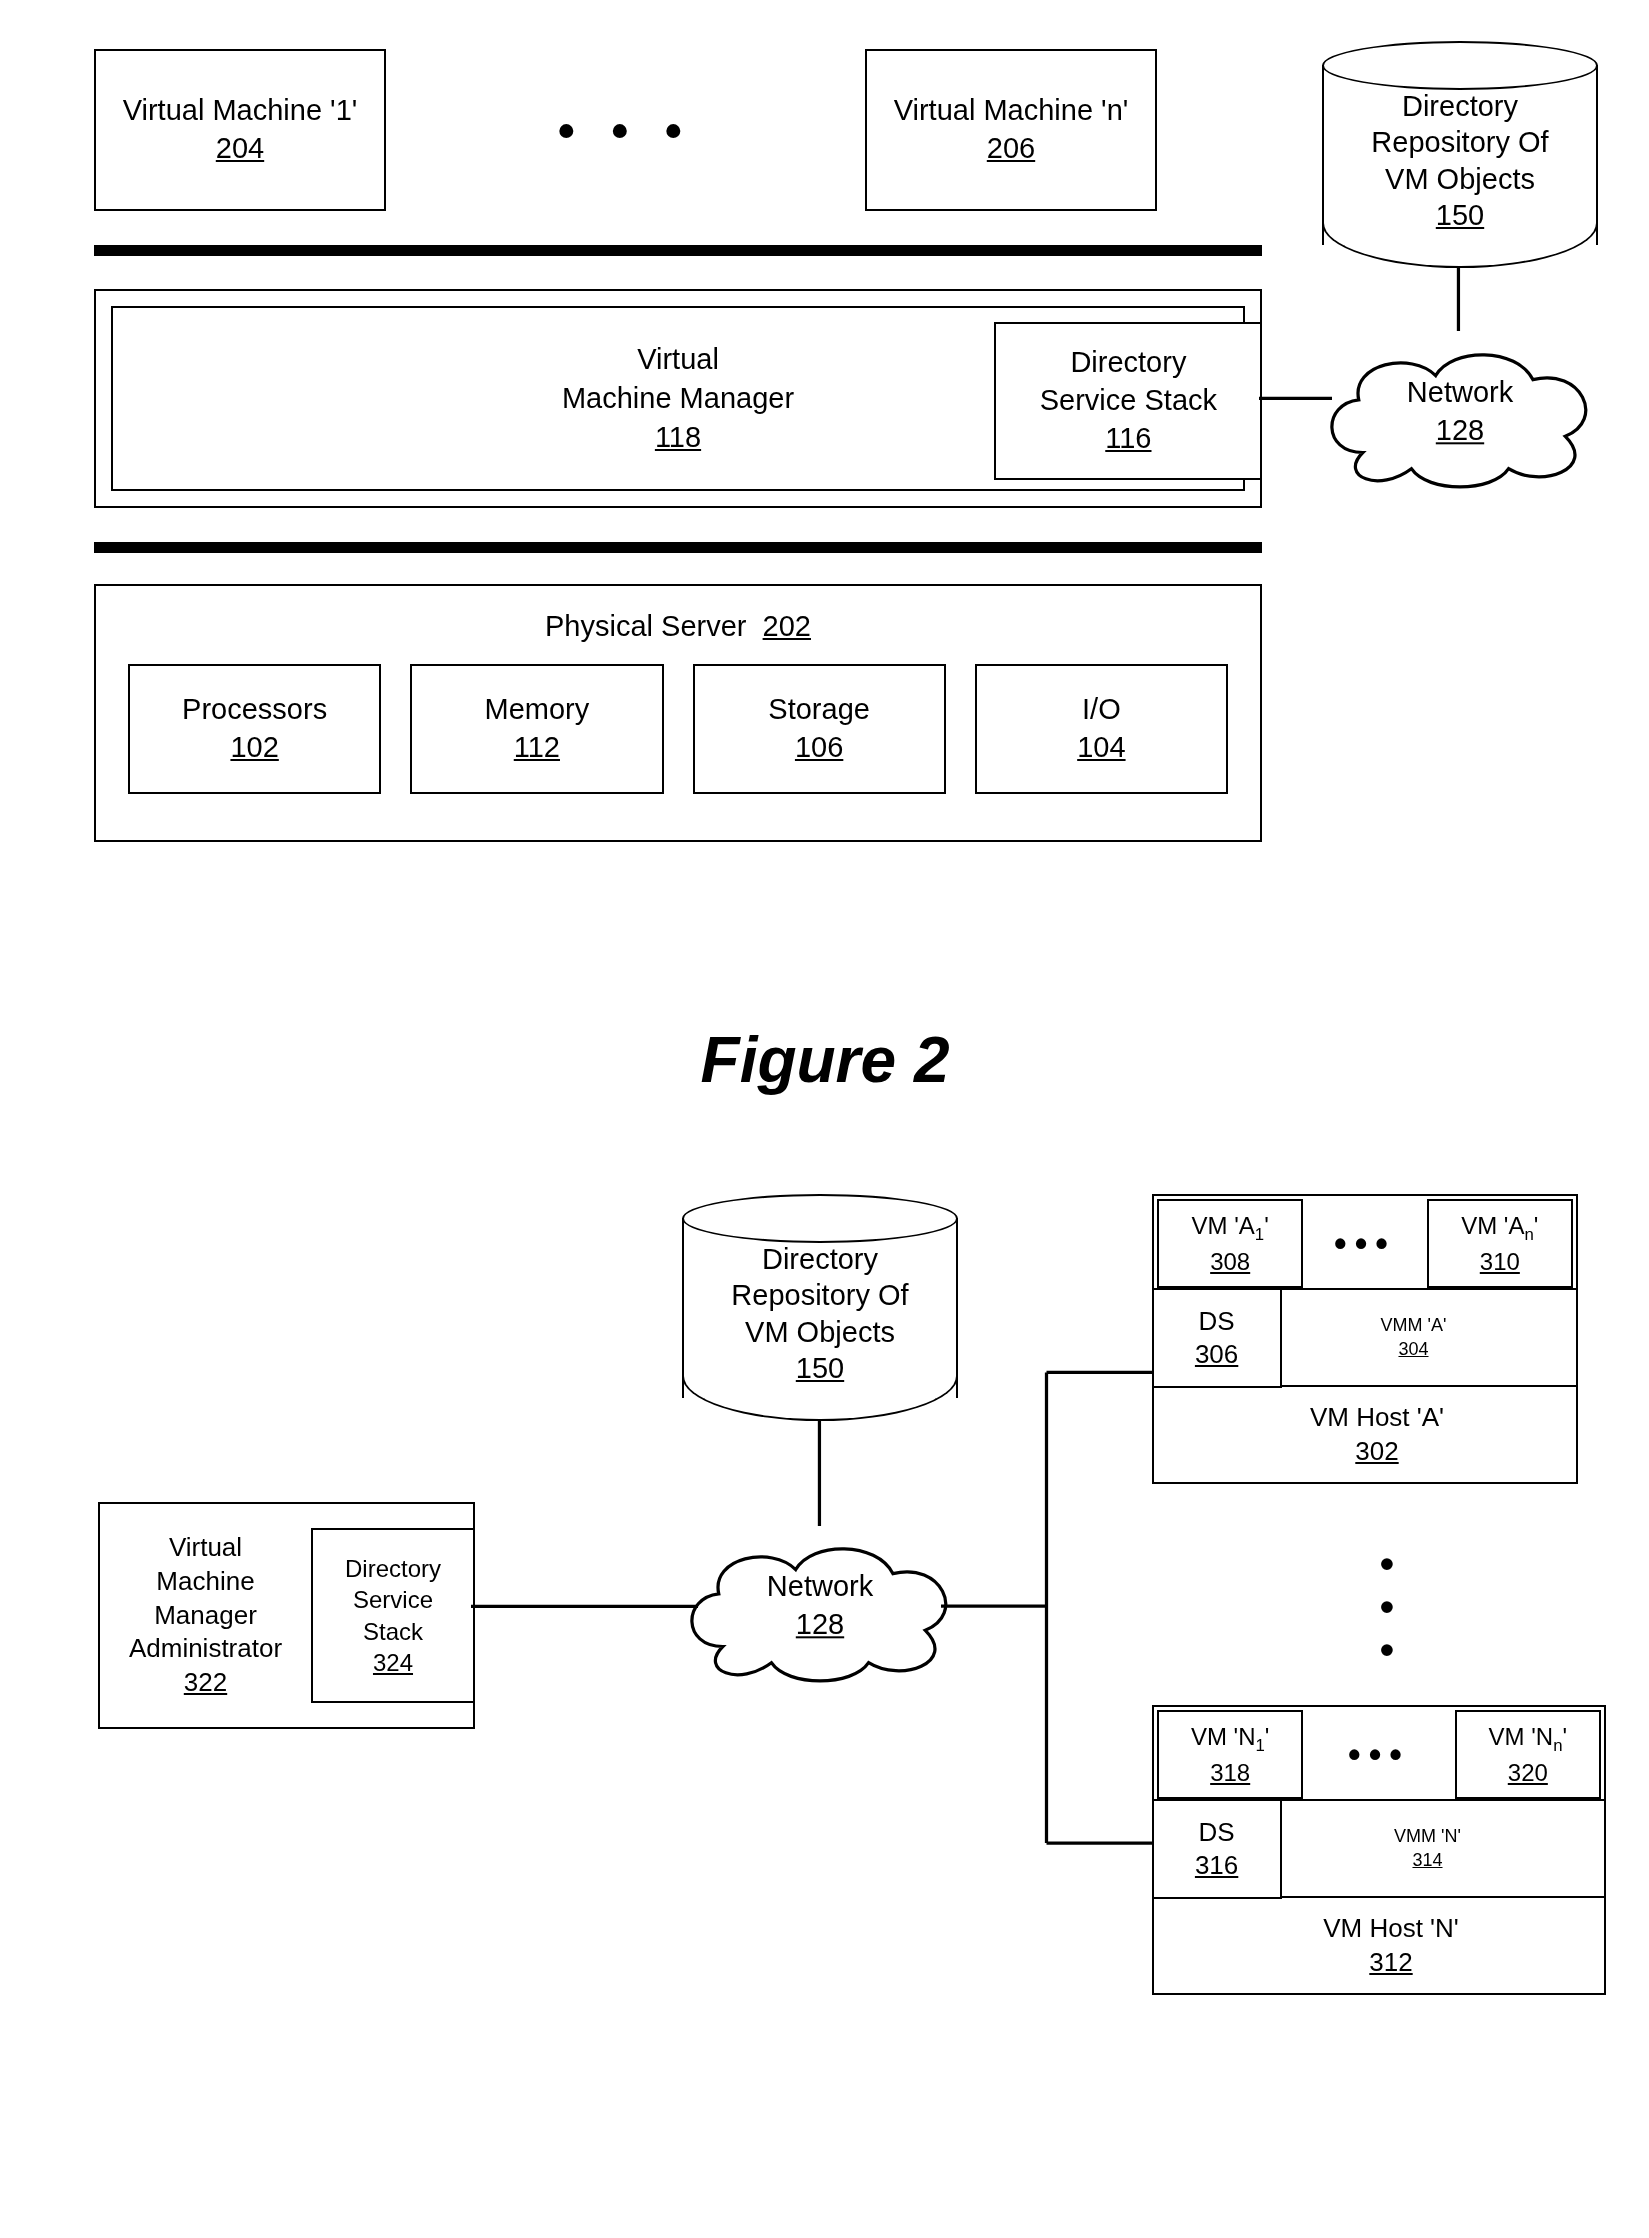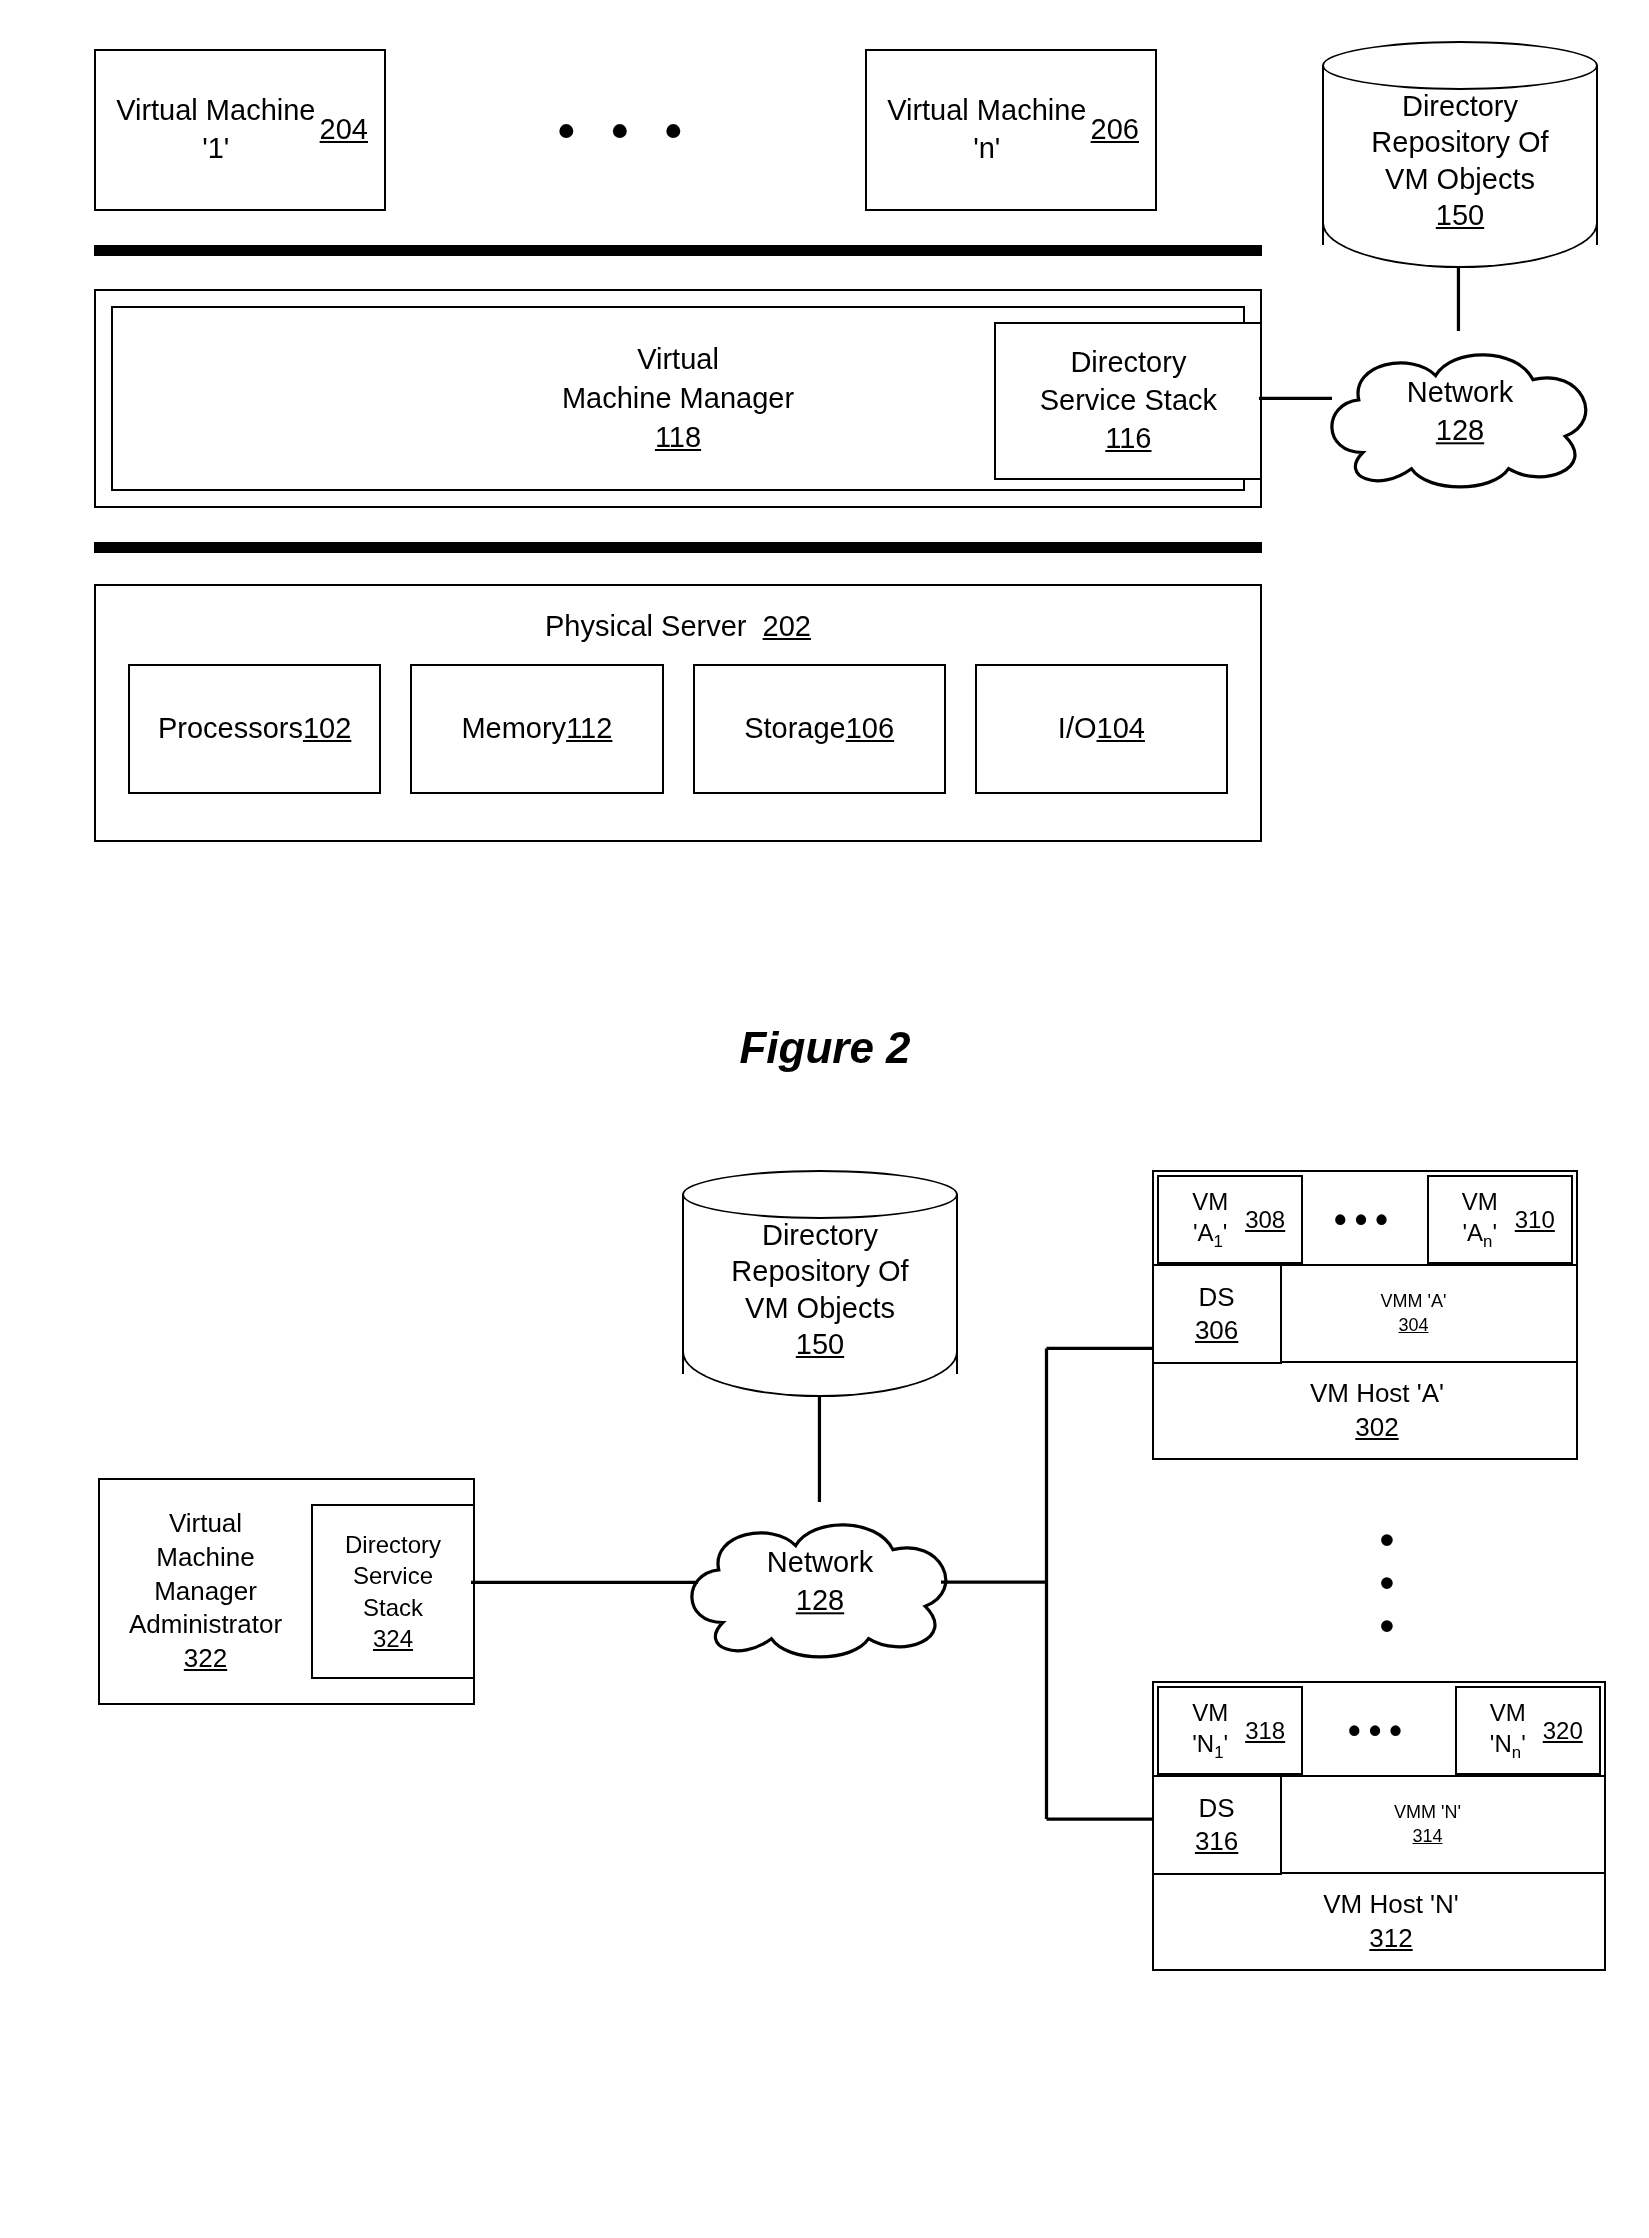--- a/index.html
+++ b/index.html
@@ -9,32 +9,33 @@
     font-family: Arial, Helvetica, sans-serif;
     background: #fff;
     color: #000;
     width: 1650px;
   }
   .box {
     border: 2.4px solid #000;
     background: #fff;
     text-align: center;
     display: flex;
+    flex-direction: column;
     justify-content: center;
     align-items: center;
     padding: 9.7px 16px;
     font-size: 29px;
     line-height: 1.3;
   }
   .ref { text-decoration: underline; }
   .dots { font-size: 49px; font-weight: bold; letter-spacing: 11.4px; }
   .hbar { height: 11.4px; background: #000; }
   .figure-caption {
     text-align: center;
-    font-size: 44px;
+    font-size: 64px;
     font-style: italic;
     font-weight: bold;
     margin: 57px 0 97px;
   }
 
   
   .fig2 { position: relative; width: 100%; }
   .fig2-vm1, .fig2-vmn { width: 292px; height: 162px; }
 
   .fig2-vmm-wrap { position: relative; border: 2.4px solid #000; width: 1168px; height: 219px; }

